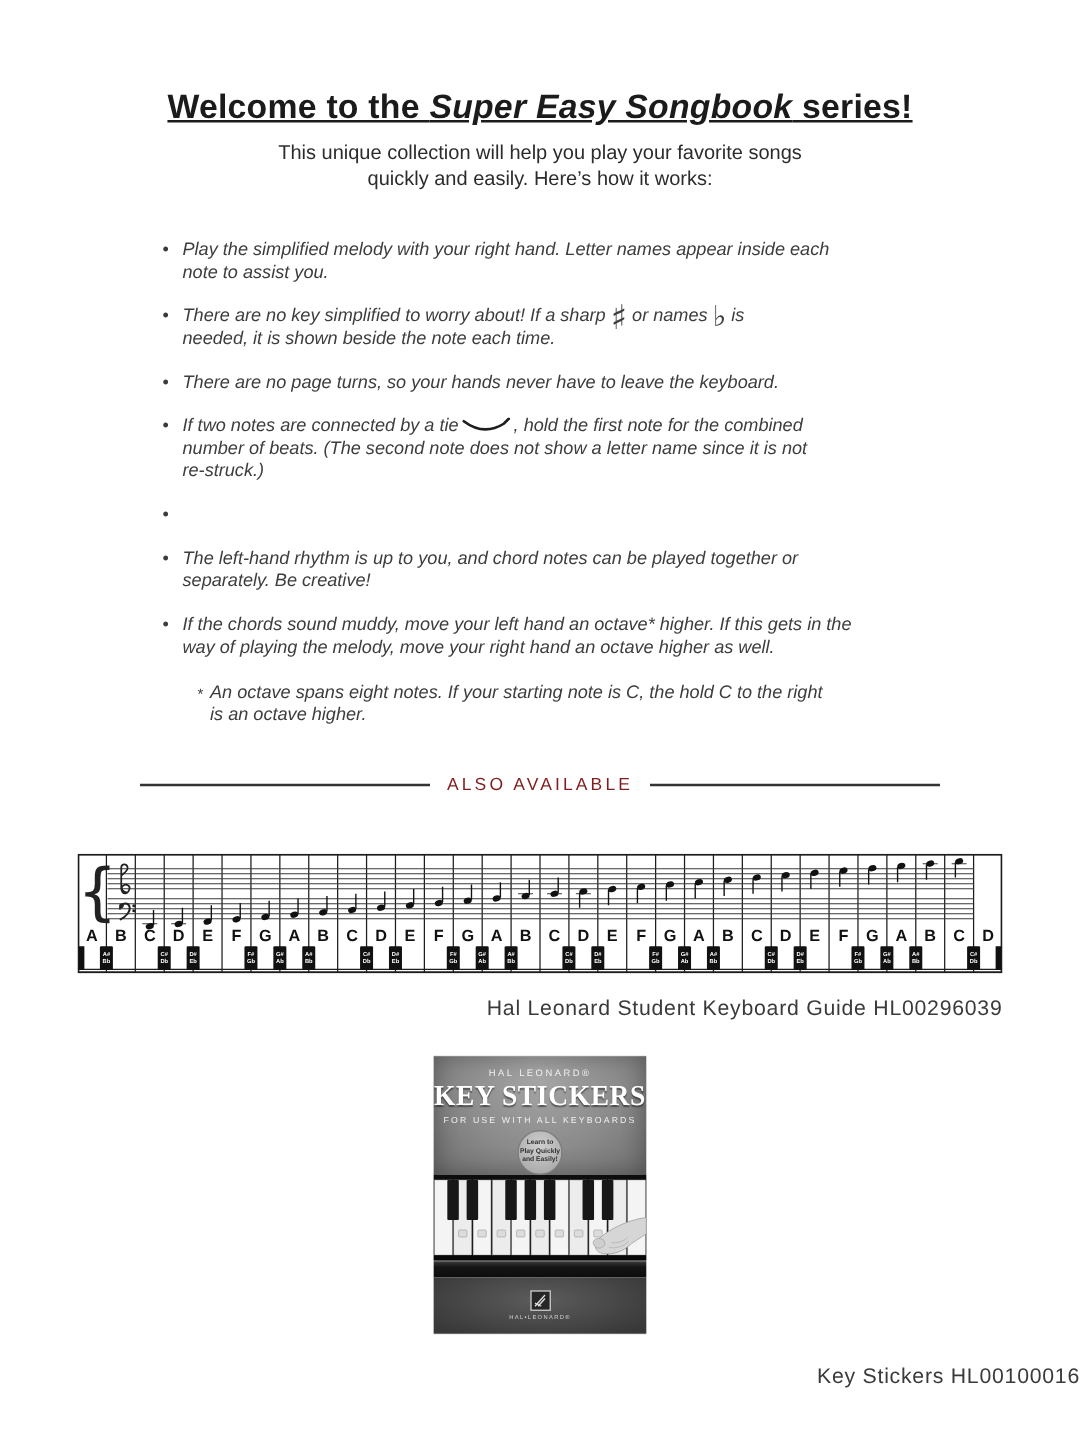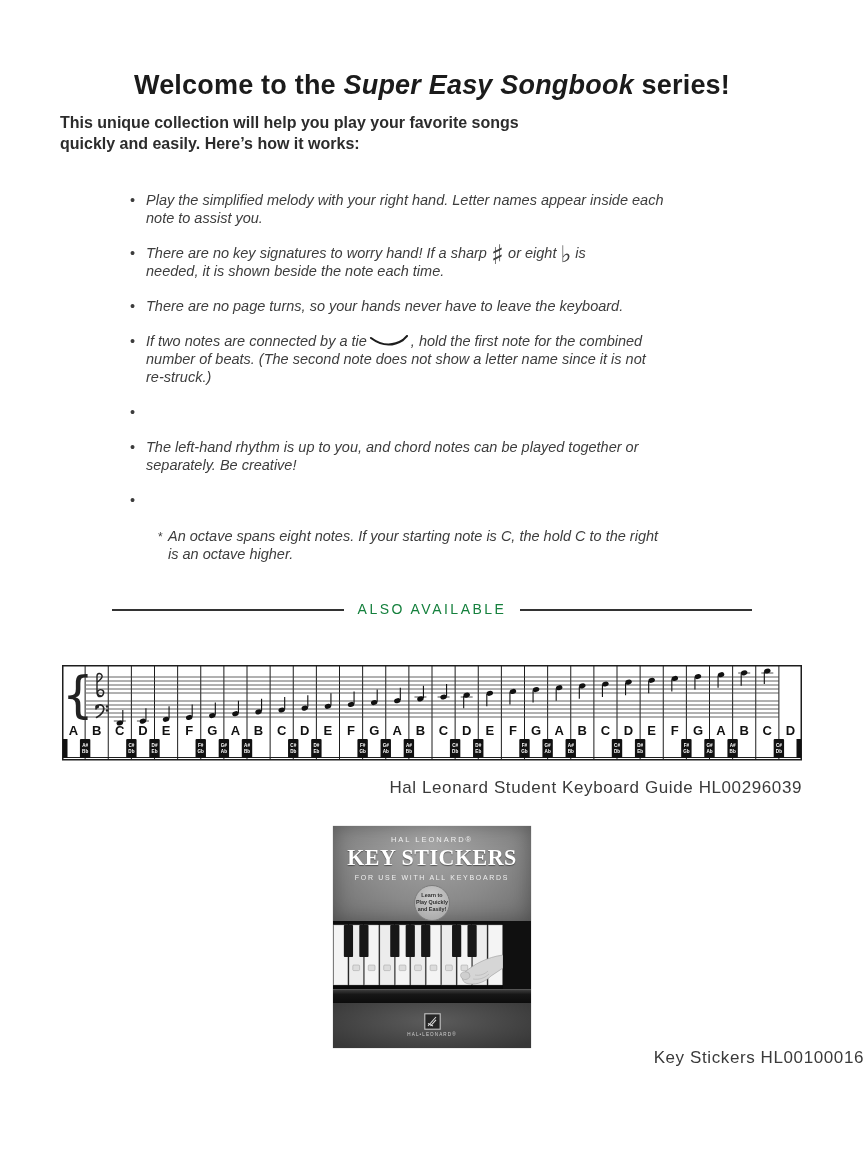--- a/index.html
+++ b/index.html
@@ -6,26 +6,26 @@
   body{
     width:864px;height:1152px;background:#ffffff;overflow:hidden;
     font-family:"Liberation Sans","DejaVu Sans",sans-serif;
     color:#3d3d3d;-webkit-font-smoothing:antialiased;
   }
   .page{width:864px;height:1152px;position:relative;}
 
   
   .title{
     margin:70px 60px 0;text-align:center;
-    font-size:27px;font-weight:bold;color:#1b1b1b;letter-spacing:.2px;
+    font-size:27px;font-weight:bold;color:#1b1b1b;letter-spacing:.2px;text-decoration:underline;
   }
   .title .em{font-style:italic;}
   .subtitle{
-    margin:12px 60px 0;
-    font-size:16px;font-weight:bold;color:#2c2c2c;
+    margin:12px 60px 0;text-align:center;
+    font-size:16px;font-weight:normal;color:#2c2c2c;
     line-height:1.3;white-space:pre-line;
   }
 
   
   .bullets{margin:36px 0 0 115px;width:660px;}
   .bullet{display:flex;margin-bottom:17px;}
   .bullet .marker{
     flex:0 0 16px;margin-left:15px;font-size:14.5px;line-height:18px;color:#3c3c3c;
   }
   .bullet .btext{
@@ -44,31 +44,31 @@
   }
   .footnote .fmark{flex:0 0 10px;font-style:normal;font-size:12px;padding-top:1px;}
   .footnote .ftext{white-space:pre-line;}
 
   
   .divider{
     margin:38px 112px 0;display:flex;align-items:center;gap:14px;
   }
   .divider .rule{flex:1;border-top:2px solid #333333;}
   .divider .dlabel{
-    font-size:14px;letter-spacing:2.5px;color:#15803d;white-space:nowrap;padding-bottom:2px;
+    font-size:14px;letter-spacing:2.5px;color:#7f1d1d;white-space:nowrap;padding-bottom:2px;
   }
 
   
   .kb-figure{margin:46px auto 0;width:740px;}
   .figure-caption{
     margin-top:12px;text-align:right;font-size:17px;letter-spacing:.6px;color:#3a3a3a;
   }
 
   
-  .product{margin:28px auto 0;width:198px;box-shadow:0 0 1px rgba(0,0,0,.4);}
+  .product{margin:28px auto 0;width:170px;box-shadow:0 0 1px rgba(0,0,0,.4);}
   .cover{
     height:95px;display:flex;flex-direction:column;align-items:center;
     background:radial-gradient(ellipse at 50% 18%, #a6a6a6 0%, #8a8a8a 55%, #6d6d6d 100%);
     box-shadow:inset 0 0 20px rgba(0,0,0,.30);
   }
   .cover .brand{margin-top:9px;font-size:7.5px;letter-spacing:2px;color:#f0f0f0;}
   .cover .ptitle{
     margin-top:1px;font-family:"Liberation Serif","DejaVu Serif",serif;
     font-weight:bold;font-size:22px;color:#ffffff;letter-spacing:.5px;
     text-shadow:0 1px 1px rgba(0,0,0,.45);transform:scaleY(1.05);
@@ -86,21 +86,21 @@
     height:13px;
     background:linear-gradient(#3a3a3a 0%, #161616 35%, #0c0c0c 100%);
     border-top:1px solid #555;
   }
   .logo-panel{
     height:45px;display:flex;flex-direction:column;align-items:center;justify-content:center;
     background:radial-gradient(ellipse at 50% 40%, #5c5c5c, #383838 90%);
   }
   .logo-panel .logo-text{margin-top:2px;font-size:4.6px;letter-spacing:1.1px;color:#cfcfcf;}
 
-  .caption2{margin-top:0;}
+  .caption2{margin-top:24px;}
 </style>
 </head>
 <body>
 
 <div class="page">
 
   <div class="title"><span>Welcome to the </span><span class="em">Super Easy Songbook</span><span> series!</span></div>
 
   <div class="subtitle">This unique collection will help you play your favorite songs
 quickly and easily. Here’s how it works:</div>
@@ -108,21 +108,21 @@
   <div class="bullets">
 
     <div class="bullet">
       <span class="marker">•</span>
       <span class="btext">Play the simplified melody with your right hand. Letter names appear inside each
 note to assist you.</span>
     </div>
 
     <div class="bullet">
       <span class="marker">•</span>
-      <span class="btext"><span>There are no key signatures to worry hand! If a sharp </span><span class="music-glyph sharp-glyph">♯</span><span> or eight </span><span class="music-glyph flat-glyph">♭</span><span> is
+      <span class="btext"><span>There are no key simplified to worry about! If a sharp </span><span class="music-glyph sharp-glyph">♯</span><span> or names </span><span class="music-glyph flat-glyph">♭</span><span> is
 needed, it is shown beside the note each time.</span></span>
     </div>
 
     <div class="bullet">
       <span class="marker">•</span>
       <span class="btext">There are no page turns, so your hands never have to leave the keyboard.</span>
     </div>
 
     <div class="bullet">
       <span class="marker">•</span>
@@ -138,20 +138,22 @@
     </div>
 
     <div class="bullet">
       <span class="marker">•</span>
       <span class="btext">The left-hand rhythm is up to you, and chord notes can be played together or
 separately. Be creative!</span>
     </div>
 
     <div class="bullet">
       <span class="marker">•</span>
+      <span class="btext">If the chords sound muddy, move your left hand an octave* higher. If this gets in the
+way of playing the melody, move your right hand an octave higher as well.</span>
     </div>
   </div>
 
   <div class="footnote">
     <span class="fmark">*</span>
     <span class="ftext">An octave spans eight notes. If your starting note is C, the hold C to the right
 is an octave higher.</span>
   </div>
 
   <div class="divider">

